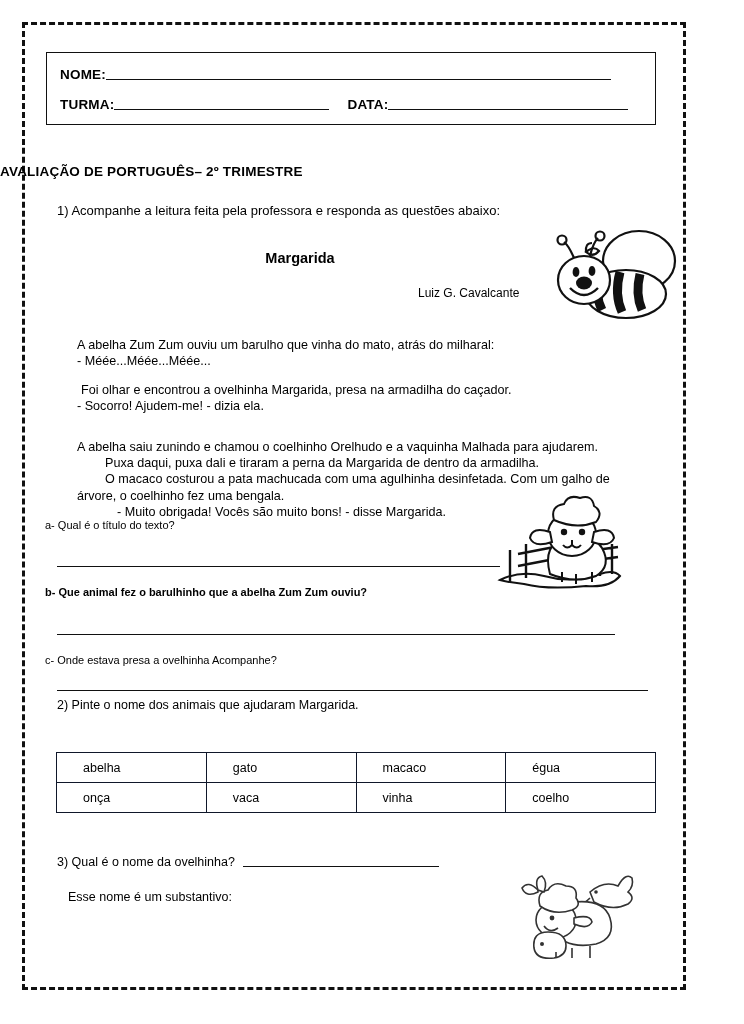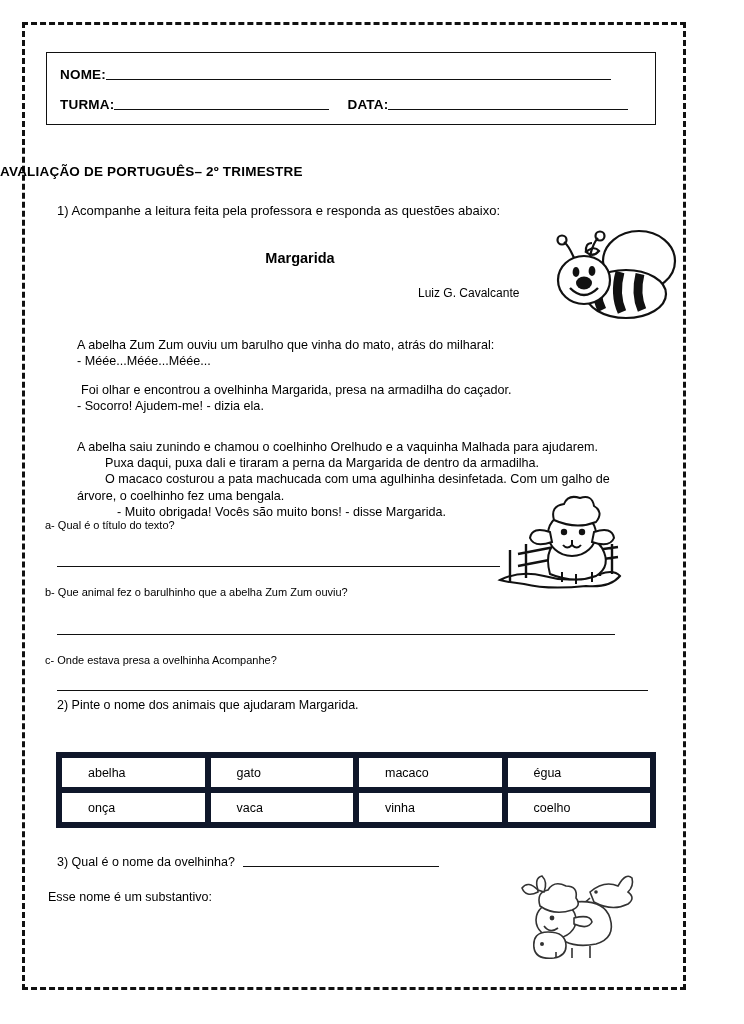--- a/index.html
+++ b/index.html
@@ -120,21 +120,21 @@
   #story-body p.dialog2 { text-indent: 4px; margin-top: 12px; }
   #story-body p.speech { text-indent: 40px; }
 
   
   .q-text {
     position: absolute;
     left: 45px;
     font-size: 11px;
   }
   #qa-text { top: 519px; }
-  #qb-text { top: 586px; }
+  #qb-text { top: 586px; font-weight: bold; }
   #qc-text { top: 654px; }
 
   .answer-rule {
     position: absolute;
     left: 57px;
     border-bottom: 1.6px solid #111;
     height: 0;
   }
   #qa-rule { top: 566px; width: 443px; }
   #qb-rule { top: 634px; width: 558px; }
@@ -149,21 +149,21 @@
   }
   #animals-table {
     position: absolute;
     left: 56px;
     top: 752px;
     width: 600px;
     border-collapse: collapse;
     font-size: 12.5px;
   }
   #animals-table td {
-    border: 6px solid #0f172a;
+    border: 1px solid #0f172a;
     height: 29px;
     padding: 0 0 0 26px;
     vertical-align: middle;
     width: 25%;
   }
 
   
   #q3-row {
     position: absolute;
     left: 57px;
@@ -174,21 +174,21 @@
   }
   #q3-rule {
     width: 196px;
     border-bottom: 1.5px solid #111;
     height: 1px;
     margin-left: 8px;
     margin-bottom: 2px;
   }
   #q3-sub {
     position: absolute;
-    left: 48px;
+    left: 68px;
     top: 890px;
     font-size: 12.5px;
   }
   #q3-options {
     position: absolute;
     left: 73px;
     top: 929px;
     font-size: 12.5px;
   }
   #q3-options .opt-gap { display: inline-block; width: 92px; }

